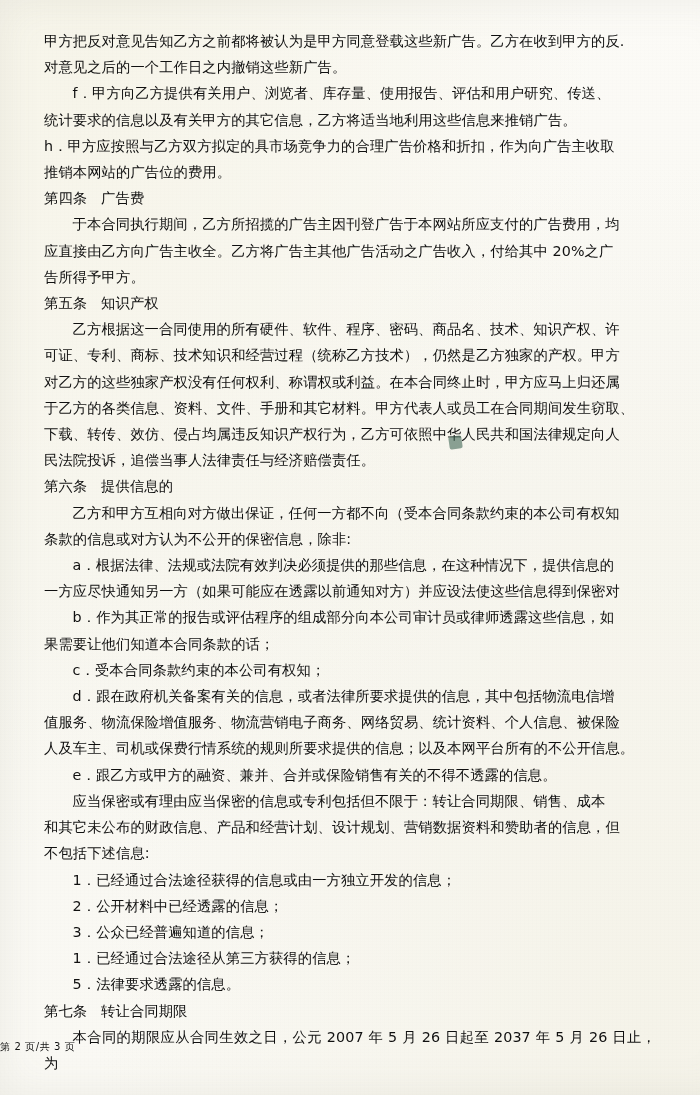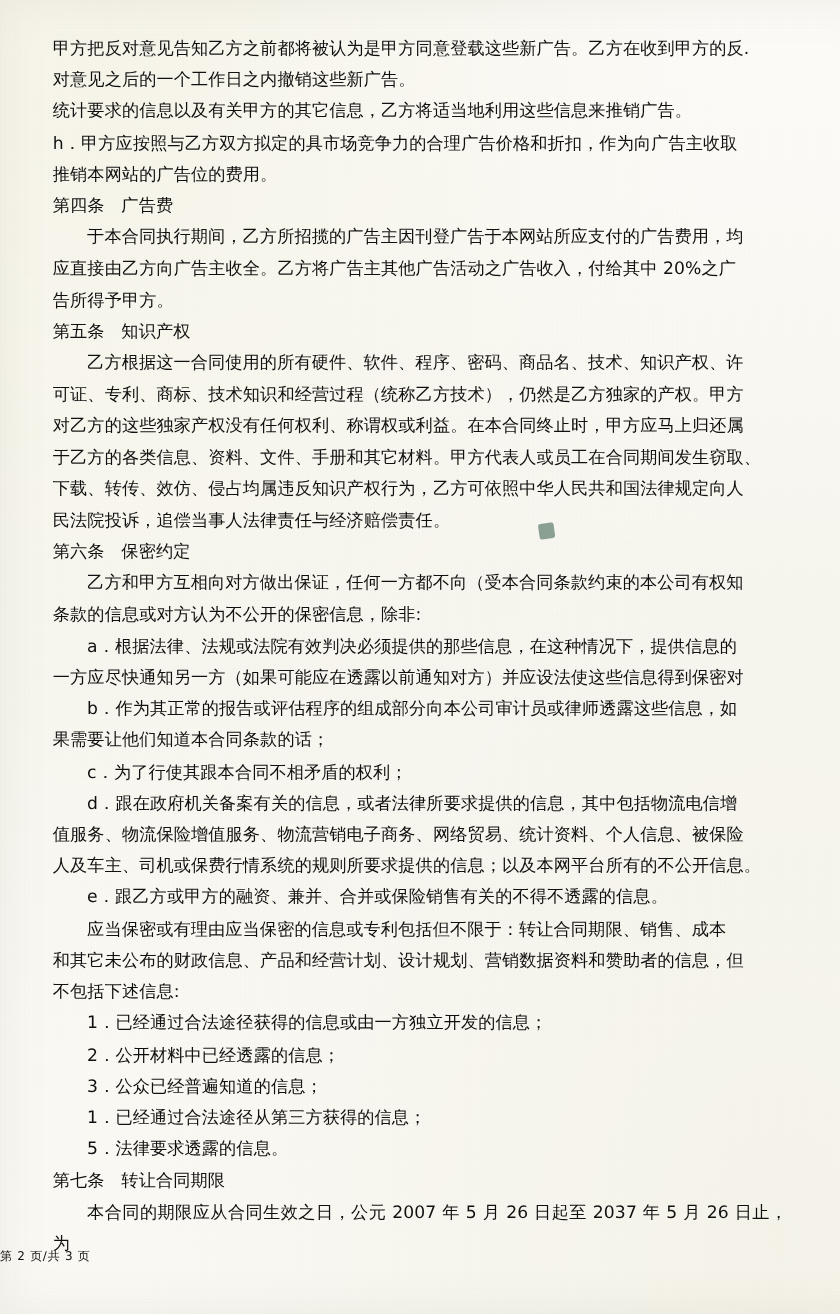--- a/index.html
+++ b/index.html
@@ -87,42 +87,43 @@
 </style>
 </head>
 <body>
 
 <div class="page">
   <div class="grain"></div>
 
   <div class="body-text">
     <p class="para ind0">甲方把反对意见告知乙方之前都将被认为是甲方同意登载这些新广告。乙方在收到甲方的反.</p>
     <p class="para ind0">对意见之后的一个工作日之内撤销这些新广告。</p>
+    <p class="para ind2">f．甲方向乙方提供有关用户、浏览者、库存量、使用报告、评估和用户研究、传送、</p>
     <p class="para ind0">统计要求的信息以及有关甲方的其它信息，乙方将适当地利用这些信息来推销广告。</p>
     <p class="para ind0">h．甲方应按照与乙方双方拟定的具市场竞争力的合理广告价格和折扣，作为向广告主收取</p>
     <p class="para ind0">推销本网站的广告位的费用。</p>
     <p class="para ind0 heading">第四条   广告费</p>
     <p class="para ind2">于本合同执行期间，乙方所招揽的广告主因刊登广告于本网站所应支付的广告费用，均</p>
     <p class="para ind0">应直接由乙方向广告主收全。乙方将广告主其他广告活动之广告收入，付给其中 20%之广</p>
     <p class="para ind0">告所得予甲方。</p>
     <p class="para ind0 heading">第五条   知识产权</p>
     <p class="para ind2">乙方根据这一合同使用的所有硬件、软件、程序、密码、商品名、技术、知识产权、许</p>
     <p class="para ind0">可证、专利、商标、技术知识和经营过程（统称乙方技术），仍然是乙方独家的产权。甲方</p>
     <p class="para ind0">对乙方的这些独家产权没有任何权利、称谓权或利益。在本合同终止时，甲方应马上归还属</p>
     <p class="para ind0">于乙方的各类信息、资料、文件、手册和其它材料。甲方代表人或员工在合同期间发生窃取、</p>
     <p class="para ind0">下载、转传、效仿、侵占均属违反知识产权行为，乙方可依照中华人民共和国法律规定向人</p>
     <p class="para ind0">民法院投诉，追偿当事人法律责任与经济赔偿责任。</p>
-    <p class="para ind0 heading">第六条   保密约定</p>
+    <p class="para ind0 heading">第六条   提供信息的</p>
     <p class="para ind2">乙方和甲方互相向对方做出保证，任何一方都不向（受本合同条款约束的本公司有权知</p>
     <p class="para ind0">条款的信息或对方认为不公开的保密信息，除非:</p>
     <p class="para ind2">a．根据法律、法规或法院有效判决必须提供的那些信息，在这种情况下，提供信息的</p>
     <p class="para ind0">一方应尽快通知另一方（如果可能应在透露以前通知对方）并应设法使这些信息得到保密对</p>
     <p class="para ind2">b．作为其正常的报告或评估程序的组成部分向本公司审计员或律师透露这些信息，如</p>
     <p class="para ind0">果需要让他们知道本合同条款的话；</p>
-    <p class="para ind2">c．为了行使其跟本合同不相矛盾的权利；</p>
+    <p class="para ind2">c．受本合同条款约束的本公司有权知；</p>
     <p class="para ind2">d．跟在政府机关备案有关的信息，或者法律所要求提供的信息，其中包括物流电信增</p>
     <p class="para ind0">值服务、物流保险增值服务、物流营销电子商务、网络贸易、统计资料、个人信息、被保险</p>
     <p class="para ind0">人及车主、司机或保费行情系统的规则所要求提供的信息；以及本网平台所有的不公开信息。</p>
     <p class="para ind2">e．跟乙方或甲方的融资、兼并、合并或保险销售有关的不得不透露的信息。</p>
     <p class="para ind2">应当保密或有理由应当保密的信息或专利包括但不限于：转让合同期限、销售、成本</p>
     <p class="para ind0">和其它未公布的财政信息、产品和经营计划、设计规划、营销数据资料和赞助者的信息，但</p>
     <p class="para ind0">不包括下述信息:</p>
     <p class="para ind2">1．已经通过合法途径获得的信息或由一方独立开发的信息；</p>
     <p class="para ind2">2．公开材料中已经透露的信息；</p>
     <p class="para ind2">3．公众已经普遍知道的信息；</p>

